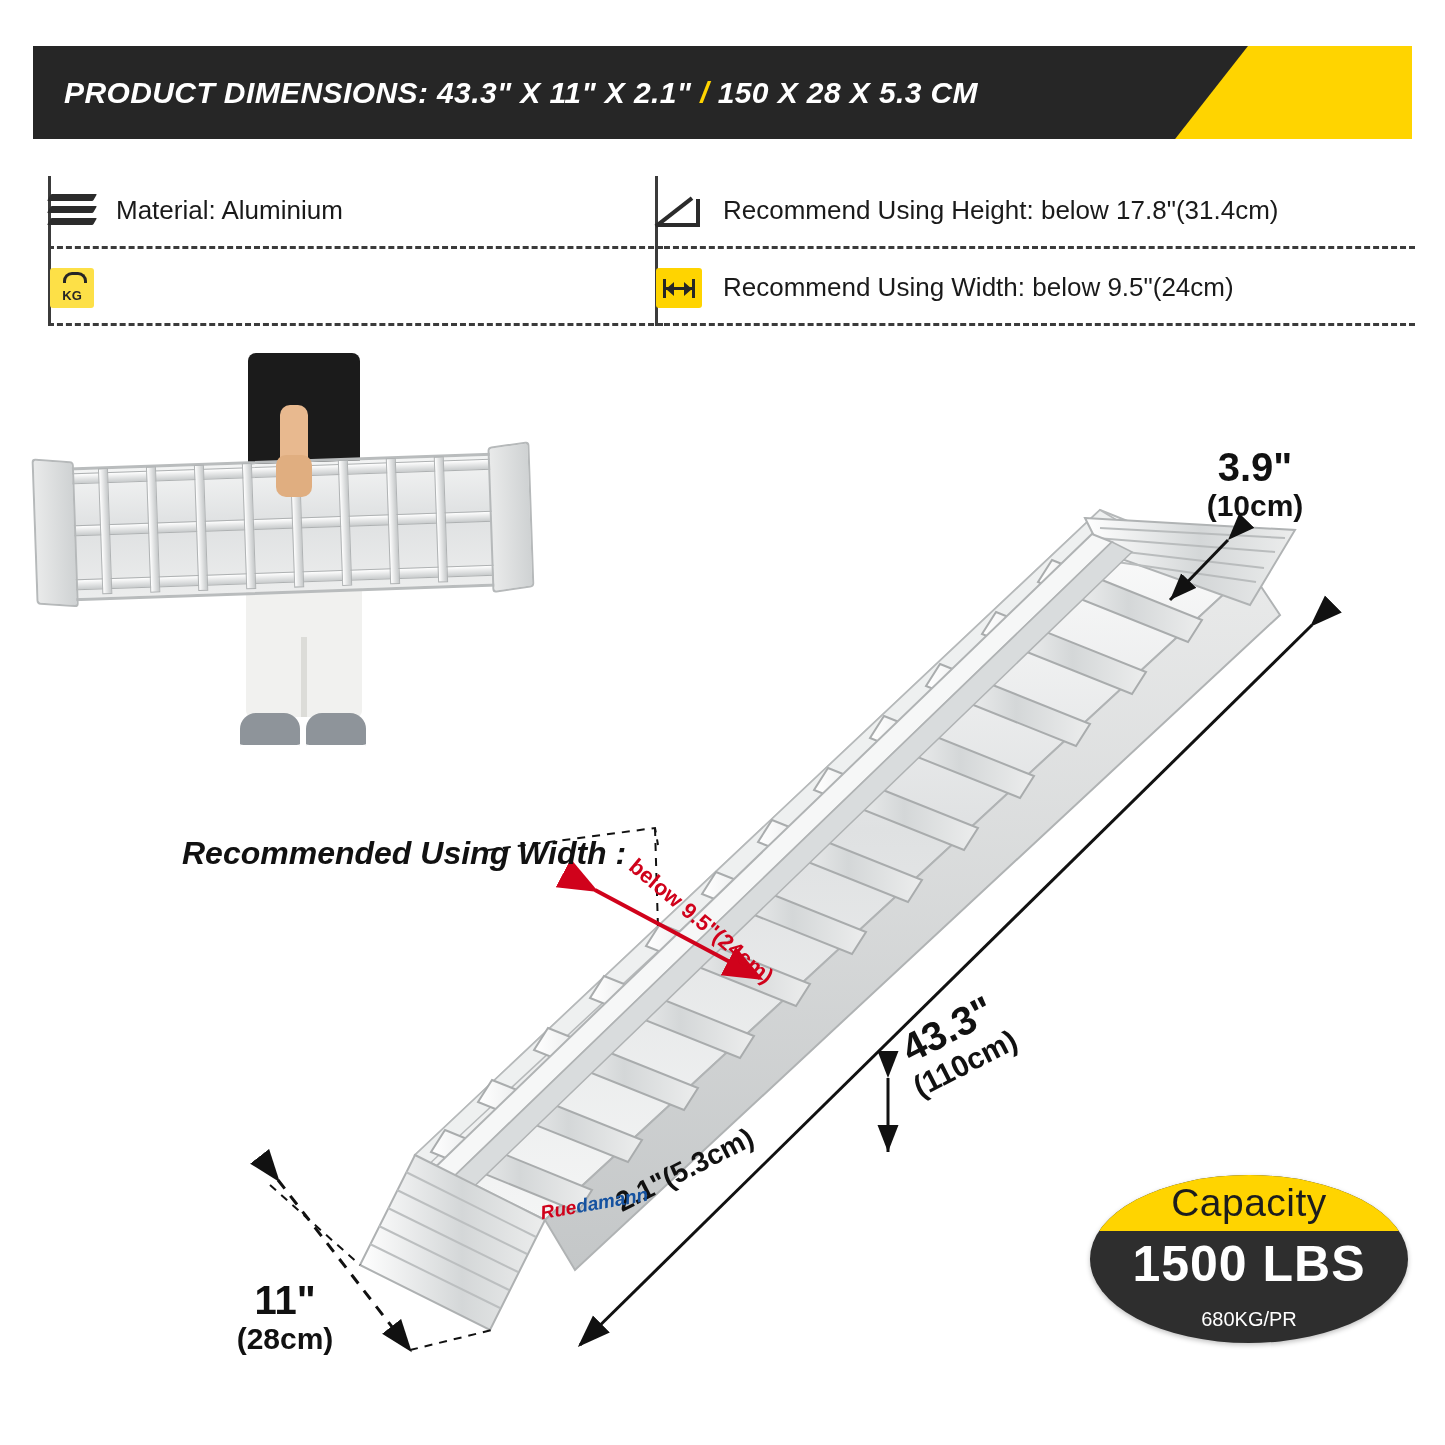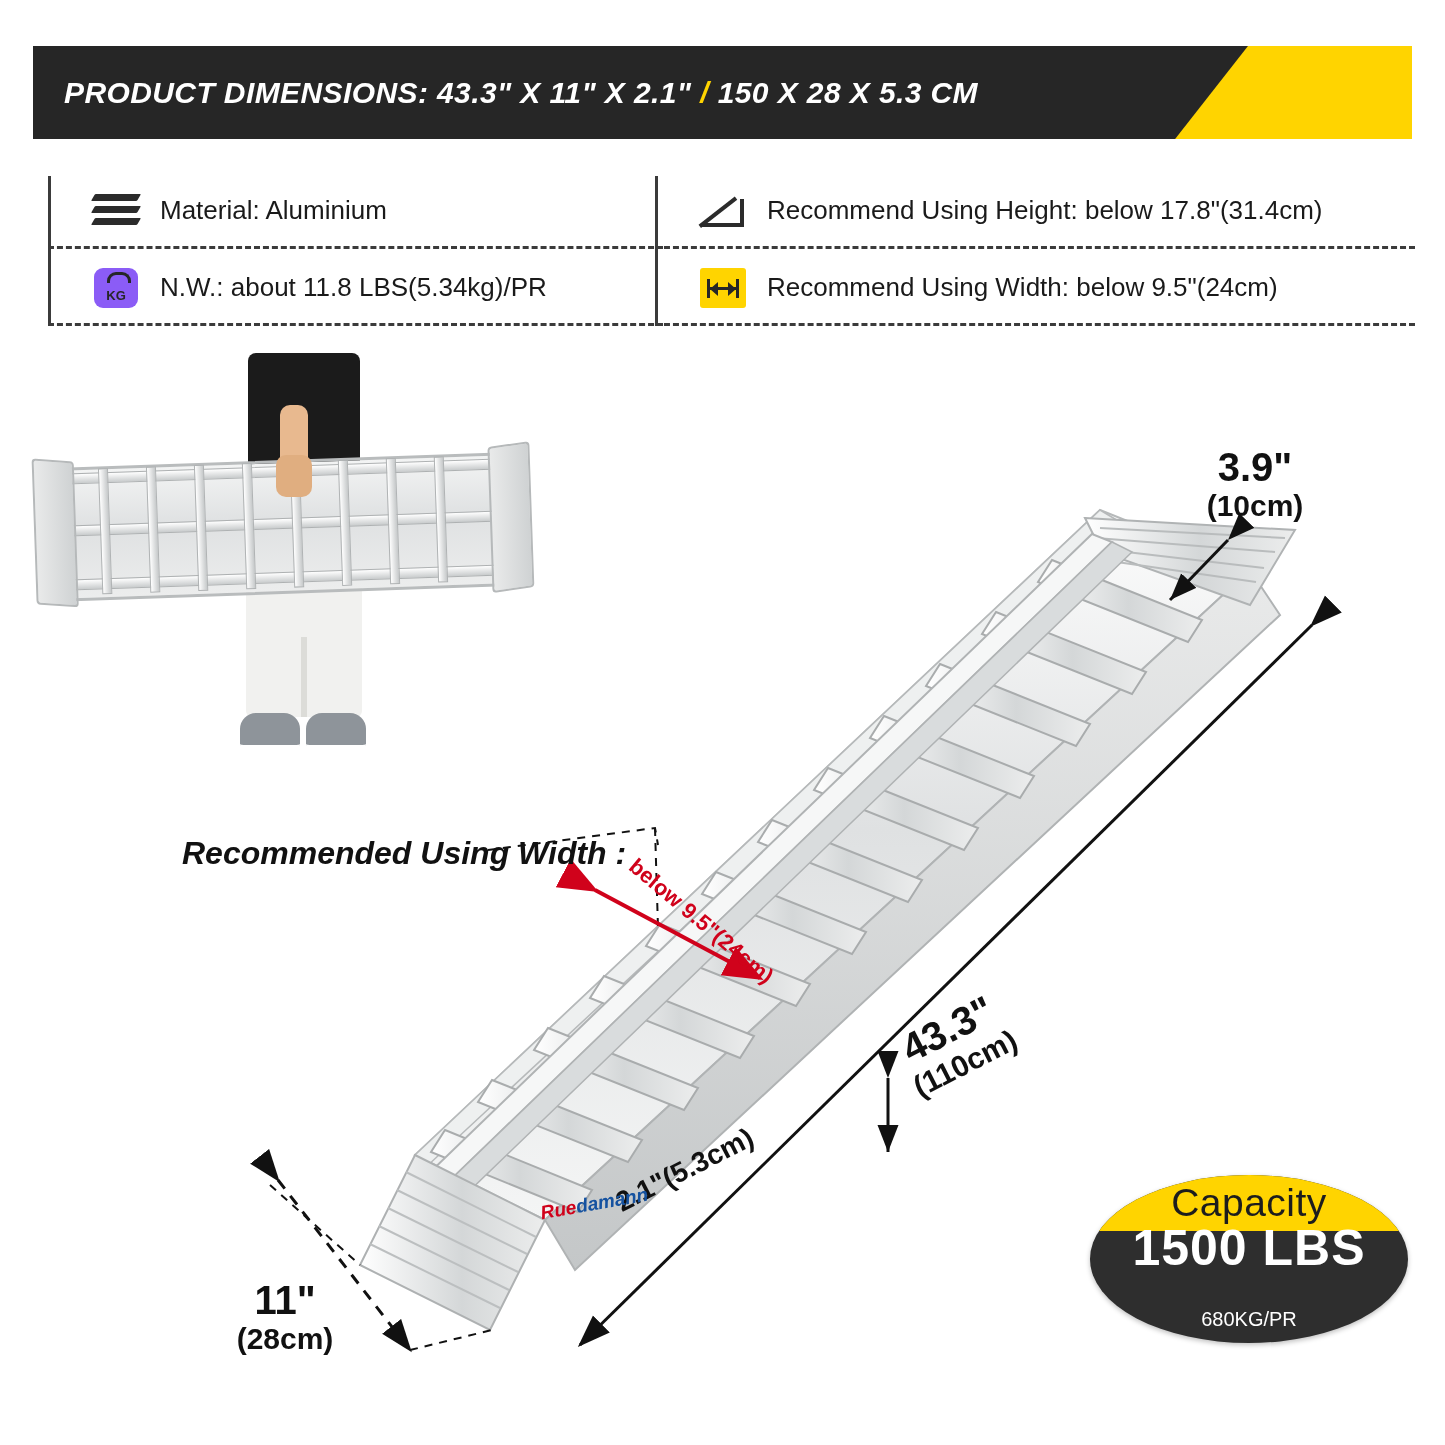--- a/index.html
+++ b/index.html
@@ -67,21 +67,20 @@
     width: 615px;
   }
   .spec-col.left { left: 8px; }
   .spec-col.right { left: 615px; width: 760px; }
 
   .spec-row {
     position: relative;
     height: 77px;
     display: flex;
     align-items: center;
-    padding-left: 44px;
   }
   .spec-icon {
     width: 48px;
     height: 40px;
     flex: 0 0 48px;
     margin-right: 20px;
     display: flex;
     align-items: center;
     justify-content: center;
   }
@@ -116,22 +115,22 @@
     background: #2b2b2b;
     transform: skewX(-30deg);
     border-radius: 1px;
   }
   .icon-plates i:nth-child(1) { top: 0; }
   .icon-plates i:nth-child(2) { top: 12px; }
   .icon-plates i:nth-child(3) { top: 24px; }
 
   .icon-kg {
     width: 44px; height: 40px;
-    background: #8b5cf6;
-    border-radius: 9px;
+    background: #fde047;
+    border-radius: 3px;
     position: relative;
   }
   .icon-kg::before {
     content: "";
     position: absolute;
     left: 13px; top: 4px;
     width: 18px; height: 8px;
     border: 3px solid #262626;
     border-bottom: none;
     border-radius: 9px 9px 0 0;
@@ -386,21 +385,21 @@
     align-items: center;
     justify-content: center;
   }
   .capacity .cap-label {
     font-size: 39px;
     color: #1d1d1d;
     letter-spacing: 0.5px;
   }
   .capacity .lbs {
     position: absolute;
-    left: 0; top: 44px;
+    left: 0; top: 60px;
     width: 100%;
     text-align: center;
     font-size: 50px;
     font-weight: bold;
     color: #ffffff;
     letter-spacing: 1px;
   }
   .capacity .kg {
     position: absolute;
     left: 0; bottom: 12px;
@@ -438,21 +437,20 @@
       <div class="spec-text">Material: Aluminium</div>
       <div class="dash-line"></div>
     </div>
 
     <div class="spec-row">
       <div class="spec-icon">
         <div class="icon-kg">
             <span>KG</span>
           </div>
       </div>
-      <div class="spec-text">N.W.: about 11.8 LBS(5.34kg)/PR</div>
       <div class="dash-line"></div>
     </div>
   </div>
 
   <div class="spec-col right">
     <div class="vline"></div>
 
     <div class="spec-row">
       <div class="spec-icon">
         <div class="icon-angle">

